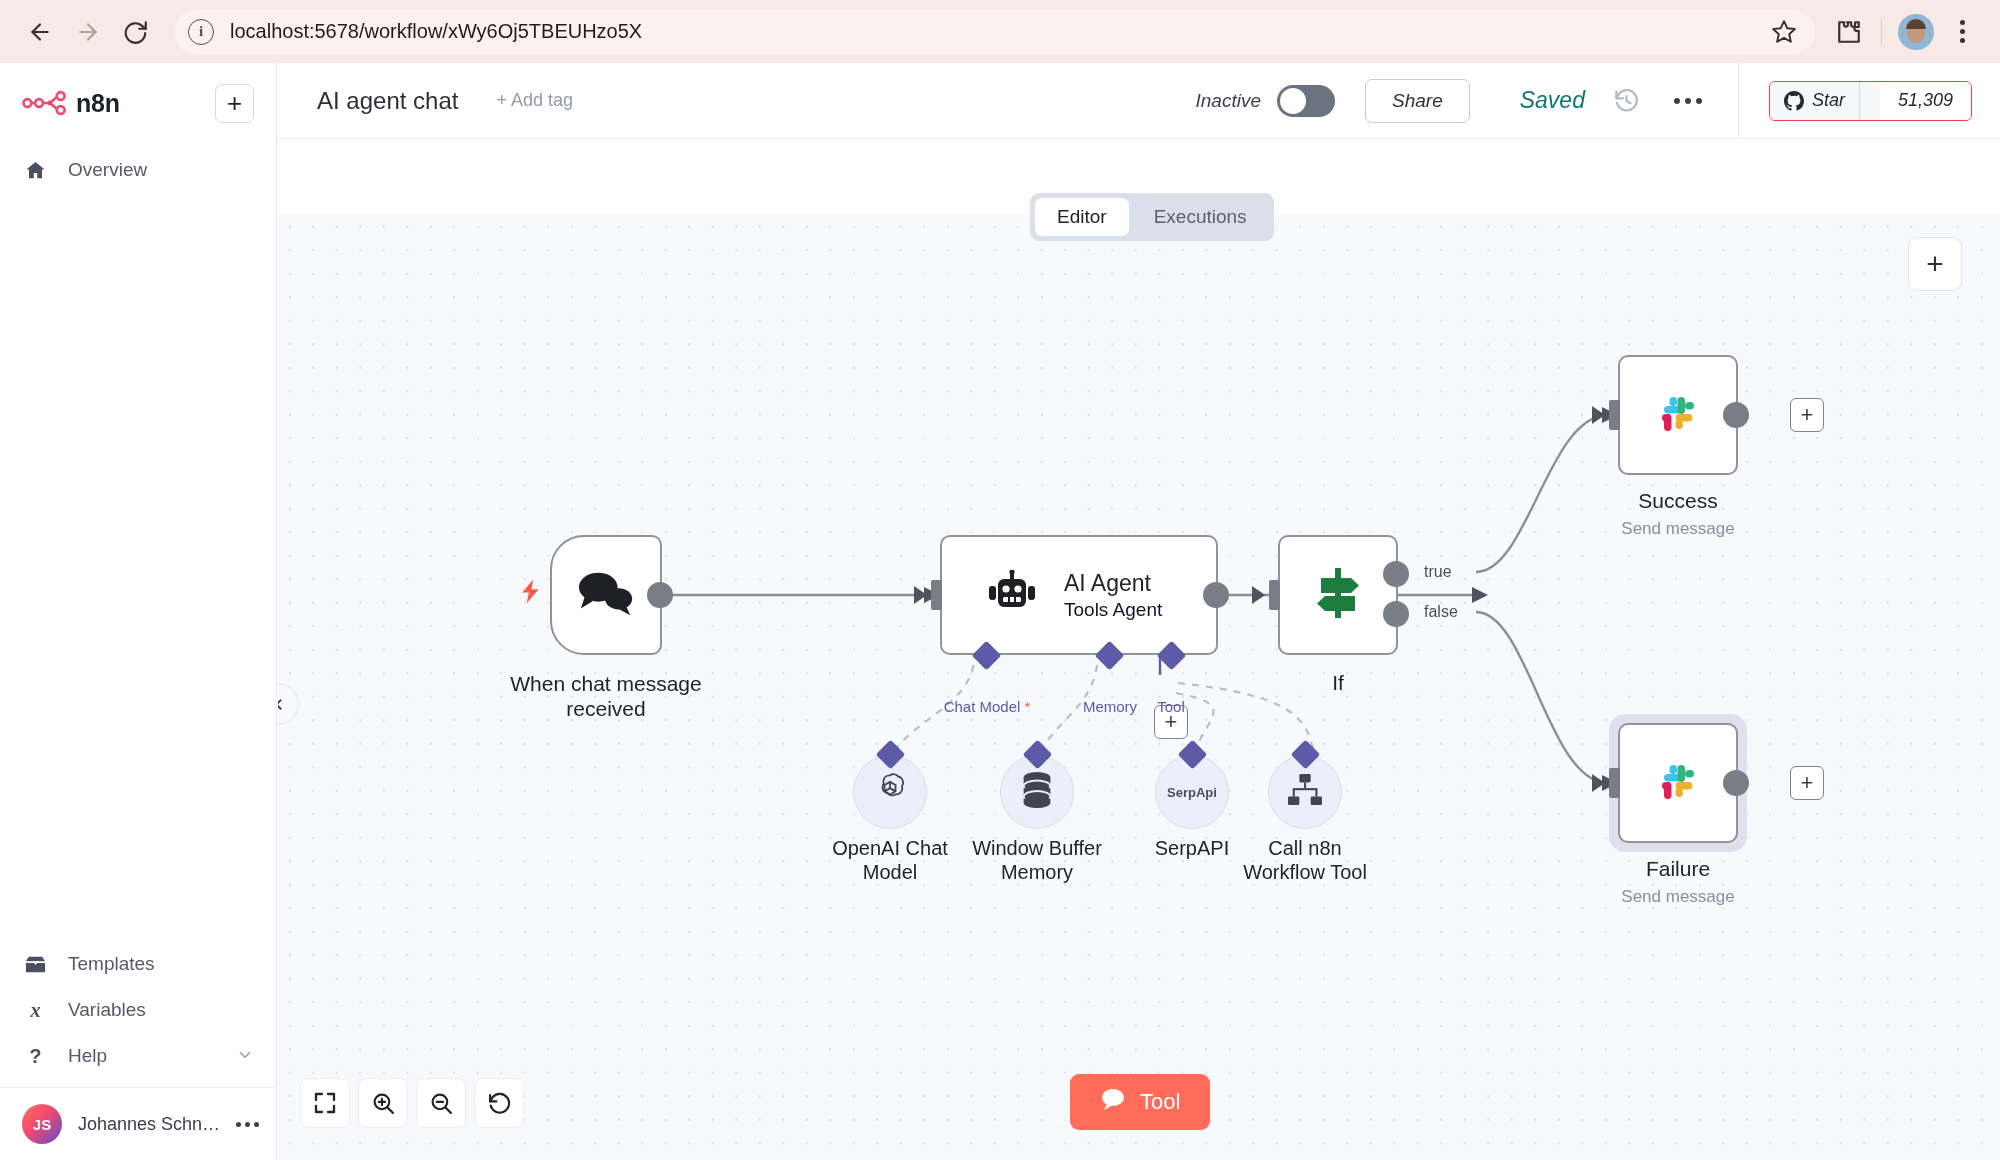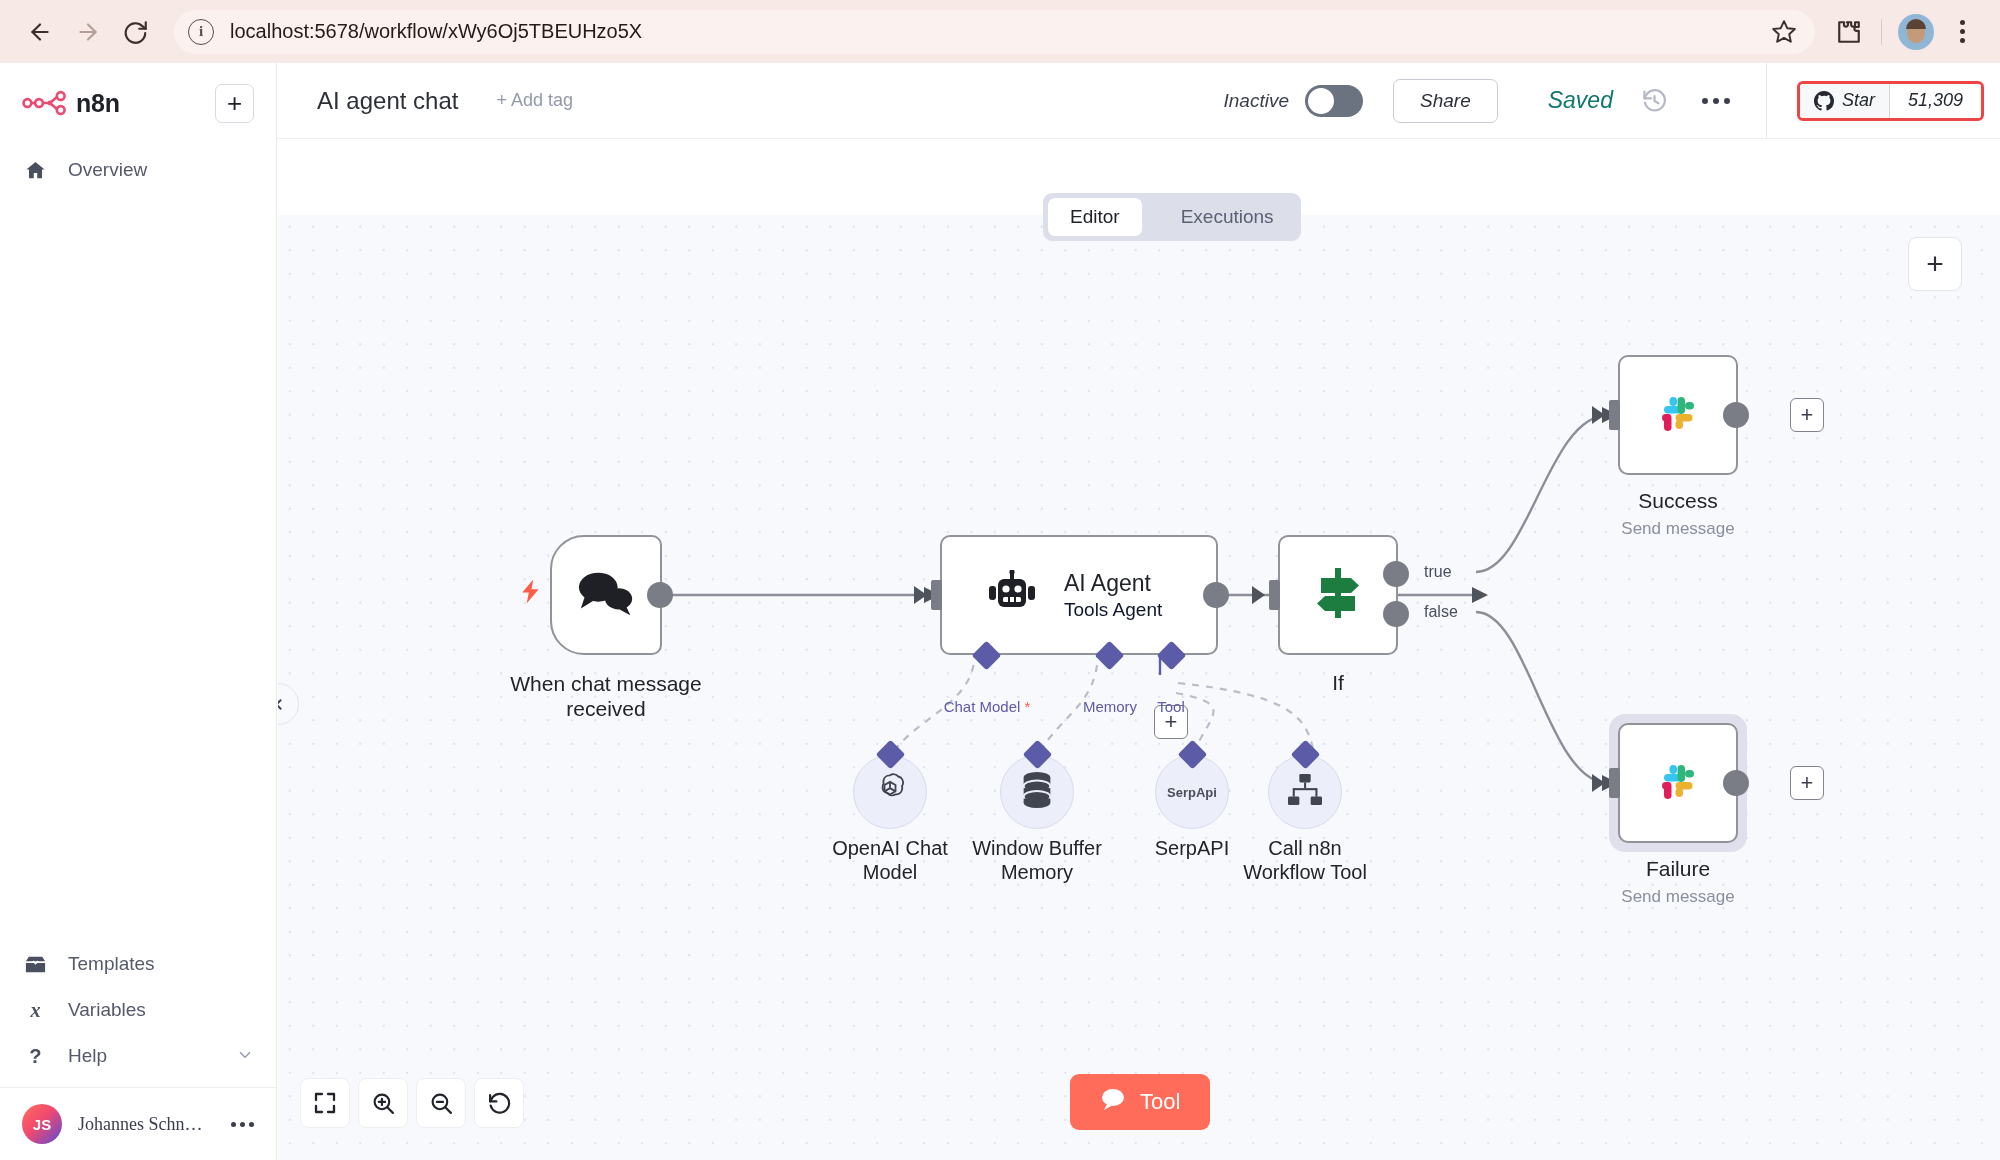--- a/index.html
+++ b/index.html
@@ -93,21 +93,21 @@
   .sb-divider { height: 1px; background: #eceef3; margin: 8px 0 0 0; }
   .sb-user {
     display: flex; align-items: center; height: 72px; padding: 0 22px; gap: 16px;
   }
   .sb-avatar {
     width: 40px; height: 40px; border-radius: 50%; flex: 0 0 auto;
     background: linear-gradient(135deg, #ff6d5a 0%, #f0496e 45%, #5b4bd6 100%);
     color: #fff; font-size: 15px; font-weight: bold;
     display: flex; align-items: center; justify-content: center;
   }
-  .sb-user-name { font-size: 18px; color: #3a3e4d; white-space: nowrap; font-family: Liberation Serif, serif; }
+  .sb-user-name { font-size: 18px; color: #3a3e4d; white-space: nowrap; }
   .sb-user-dots { margin-left: auto; display: flex; gap: 4px; }
   .sb-user-dots i { width: 5px; height: 5px; border-radius: 50%; background: #3a3e4d; }
   .chev { color: #9aa0b3; font-size: 15px; margin-left: auto; }
 
   
   .header {
     position: absolute; left: 277px; top: 0; width: 1723px; height: 76px;
     background: #fff; border-bottom: 1px solid #edeef2;
     display: flex; align-items: center; padding: 0 0 0 40px;
   }
@@ -127,33 +127,33 @@
     margin-left: 30px; height: 44px; padding: 0 26px; border: 1px solid #c9ccd6;
     border-radius: 7px; display: flex; align-items: center; justify-content: center;
     font-size: 19px; color: #2d3038; background: #fff;
   }
   .saved-text { margin-left: 50px; font-size: 23px; color: #0f766e; }
   .hist-icon { margin-left: 28px; color: #b5b9c7; display: flex; }
   .hdr-dots { margin-left: 34px; display: flex; gap: 5px; align-items: center; }
   .hdr-dots i { width: 6px; height: 6px; border-radius: 50%; background: #3a3e4d; }
   .hdr-sep { width: 1px; height: 76px; background: #e8e9ef; margin-left: 36px; }
   .gh-star {
-    margin-left: 30px; margin-right: 16px; display: flex; height: 40px;
-    border: 3px solid #ef4444; border-radius: 6px; overflow: hidden; background: #f6f8fa;
+    margin-left: 30px; margin-right: 28px; display: flex; height: 40px;
+    border: 1px solid #ef4444; border-radius: 6px; overflow: hidden; background: #f6f8fa; gap: 20px;
   }
   .gh-star .lbl {
     display: flex; align-items: center; gap: 8px; padding: 0 14px;
     font-size: 18px; color: #24292f; background: #f6f8fa; border-right: 1px solid #d4d7e0;
   }
   .gh-star .cnt { display: flex; align-items: center; padding: 0 18px; font-size: 18px; color: #24292f; background: #fff; }
 
   
   .tabs {
     position: absolute; left: 1030px; top: 130px;
-    display: flex; background: #dcdfea; border-radius: 9px; padding: 5px; gap: 17px; z-index: 12; margin-left: 13px;
+    display: flex; background: #dcdfea; border-radius: 9px; padding: 5px; gap: 3px; z-index: 12;
   }
   .tab { padding: 8px 22px; border-radius: 7px; font-size: 19px; color: #5b6073; }
   .tab.active { background: #fff; color: #20222a; }
 
   
   .canvas {
     position: absolute; left: 278px; top: 152px; width: 1722px; height: 945px;
     background-color: #f8f9fc;
     background-image: radial-gradient(circle, #dcdfee 1.2px, transparent 1.3px);
     background-size: 23.5px 23.5px;

